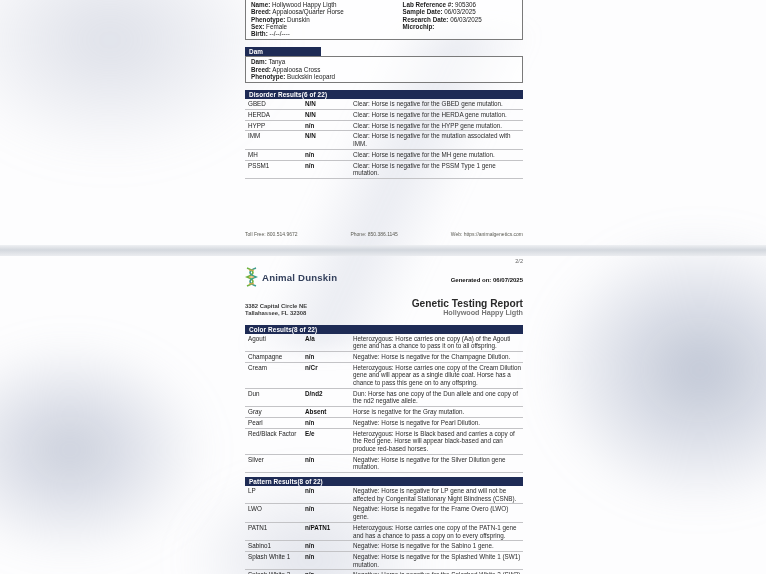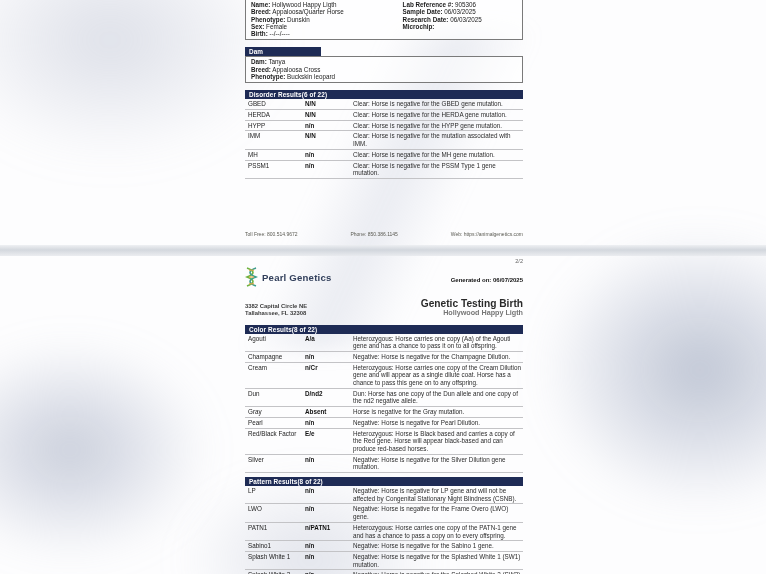--- a/index.html
+++ b/index.html
@@ -176,32 +176,32 @@
 
     <div class="logo-row">
       <div class="logo">
         <svg width="13" height="20" viewBox="0 0 13 20">
           <path d="M2,1 C10,4 10,7 2,10 C10,13 10,16 2,19" fill="none" stroke="#6fb342" stroke-width="1.6"></path>
           <path d="M11,1 C3,4 3,7 11,10 C3,13 3,16 11,19" fill="none" stroke="#3d9e8c" stroke-width="1.6"></path>
           <line x1="4" y1="3.2" x2="9" y2="3.2" stroke="#e8a33d" stroke-width="1.1"></line>
           <line x1="4" y1="10" x2="9" y2="10" stroke="#e8a33d" stroke-width="1.1"></line>
           <line x1="4" y1="16.8" x2="9" y2="16.8" stroke="#e8a33d" stroke-width="1.1"></line>
         </svg>
-        <span class="logo-text">Pearl Genetics</span>
+        <span class="logo-text">Animal Dunskin</span>
       </div>
       <div class="generated">Generated on: 06/07/2025</div>
     </div>
 
     <div class="addr-row">
       <div class="addr">
         <div>3382 Capital Circle NE</div>
         <div>Tallahassee, FL 32308</div>
       </div>
       <div>
-        <div class="report-title">Genetic Testing Birth</div>
+        <div class="report-title">Genetic Testing Report</div>
         <div class="report-subject">Hollywood Happy Ligth</div>
       </div>
     </div>
 
     <div class="bar section-gap">Color Results(8 of 22)</div>
     <div class="rtable">
 
         <div class="rrow">
           <div class="rname">Agouti</div>
           <div class="rres">A/a</div>

